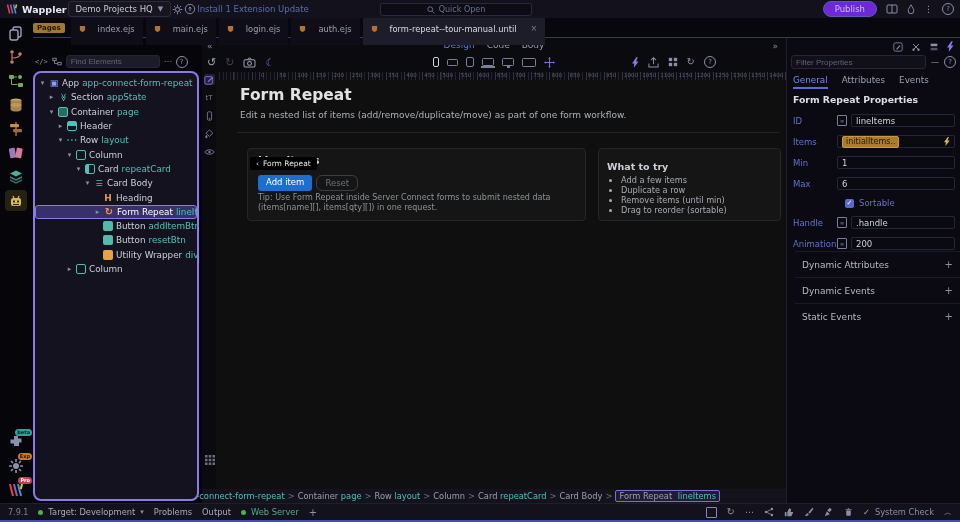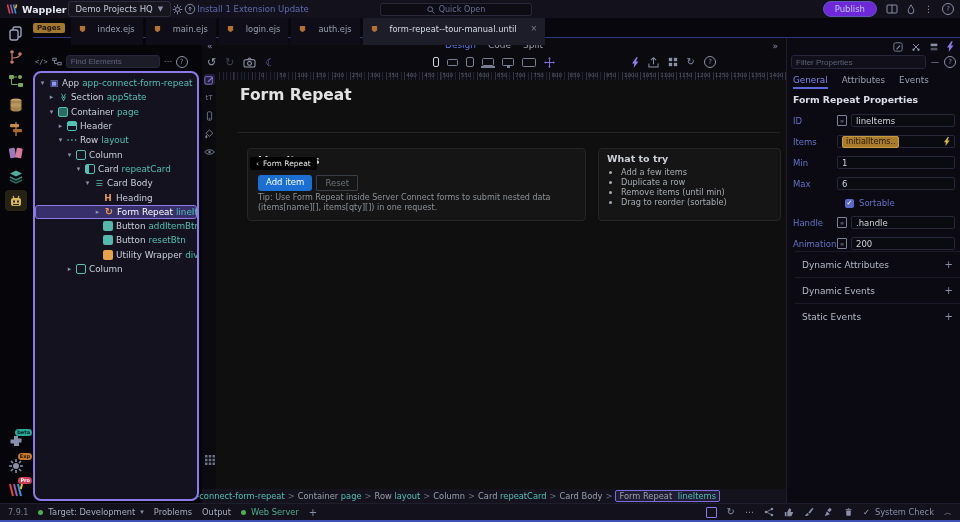--- a/index.html
+++ b/index.html
@@ -92,26 +92,26 @@
   .minibar{position:absolute;left:0;top:37px;width:14px;display:flex;flex-direction:column;align-items:center;gap:7px;color:#7a8098}
   .mini-ic{width:11px;height:11px;display:flex;align-items:center;justify-content:center;font-size:7px}
   .mini-ic.active{color:#8b7ae8;background:#221f3a;border-radius:2px}
   .gridicon{position:absolute;left:3px;top:418px;color:#6a7082}
   .canvas{position:absolute;left:14px;top:43px;right:0;bottom:14px;background:#0f0f0f;overflow:hidden}
   .cv-title{position:absolute;left:24px;top:6px;font-size:15.5px;font-weight:600;color:#e2e2e2}
   .cv-sub{position:absolute;left:24px;top:30px;font-size:9px;color:#aeb2b8}
   .cv-hr{position:absolute;left:21px;right:6px;top:52px;border-top:1px solid #232323}
   .card{position:absolute;background:#151515;border:1px solid #262626;border-radius:4px;box-sizing:border-box}
   .card-li{left:31px;top:68px;width:339px;height:73px;padding:4px 10px}
-  .card-wtt{left:382px;top:68px;width:183px;height:73px;padding:4px 8px}
+  .card-wtt{left:382px;top:68px;width:183px;height:73px;padding:12px 8px}
   .li-head{font-size:10.5px;font-weight:bold;color:#d5d8dc;margin-top:1px}
   .sel-tag{position:absolute;left:2px;top:8px;background:#000;border-radius:2px;padding:2px 6px;font-size:7.5px;color:#ececec;display:flex;gap:4px;align-items:center;z-index:2}
   .btnrow{position:absolute;left:10px;top:26px;display:flex;gap:4px}
   .btn-add{background:#1c6fd2;color:#fff;font-size:8.5px;padding:2px 8px;border-radius:3px}
-  .btn-reset{border:1px solid #3a3f47;color:#6c7278;font-size:8.5px;padding:2px 8px;border-radius:1px}
+  .btn-reset{border:1px solid #3a3f47;color:#6c7278;font-size:8.5px;padding:2px 8px;border-radius:6px}
   .tip{position:absolute;left:10px;top:44px;width:320px;font-size:8px;line-height:9.5px;color:#8d9298}
   .wtt-head{font-size:9.5px;font-weight:bold;color:#cdd1d7}
   .wtt-list{margin:3px 0 0 14px;padding:0;font-size:8.2px;line-height:10px;color:#a8adb3}
   .bcbar{position:absolute;left:0;right:0;bottom:0;height:14px;background:#13121d;display:flex;align-items:center;justify-content:flex-end;padding-right:66px;font-size:8.3px;color:#9aa0ac;white-space:nowrap}
   .bc-id{color:#4fc1b5}
   .bc-sep{color:#6a7080;margin:0 3px}
   .bc-box{border:1px solid #7b6ce0;background:rgba(123,108,224,.12);border-radius:2px;padding:0 3px;display:inline-flex;gap:3px}
 
   
   .props{position:absolute;left:786px;top:37px;width:174px;bottom:19px;background:#0b0a13;border-left:1px solid #1f1e2c;box-sizing:border-box}
@@ -458,21 +458,21 @@
       <span class="ticon ti-column"></span>
       <span class="tlabel">Column</span>
     </div>
   </div>
 
 <div class="design">
   <span class="collapseL">«</span>
   <div class="viewmodes" id="viewmodes">
       <span class="vm active">Design</span>
       <span class="vm">Code</span>
-      <span class="vm">Split</span>
+      <span class="vm">Body</span>
     </div>
   <span class="collapseR">»</span>
 
   <div class="toolrow">
     <div class="tl" id="tool-left">
         <span class="ic">
           <span class="tg">↺</span>
         </span>
         <span class="ic">
           <span class="tg dim">↻</span>
@@ -617,20 +617,21 @@
           <rect x="9" y="4.5" width="3" height="3"></rect>
           <rect x="0" y="9" width="3" height="3"></rect>
           <rect x="4.5" y="9" width="3" height="3"></rect>
           <rect x="9" y="9" width="3" height="3"></rect>
         </g>
       </svg>
     </div>
 
   <div class="canvas">
     <div class="cv-title">Form Repeat</div>
+    <div class="cv-sub">Edit a nested list of items (add/remove/duplicate/move) as part of one form workflow.</div>
     <div class="cv-hr"></div>
 
     <div class="card card-li">
       <div class="li-head">Line items</div>
       <div class="sel-tag">
         <span>‹</span>
         <span>Form Repeat</span>
       </div>
       <div class="btnrow">
         <span class="btn-add">Add item</span>

